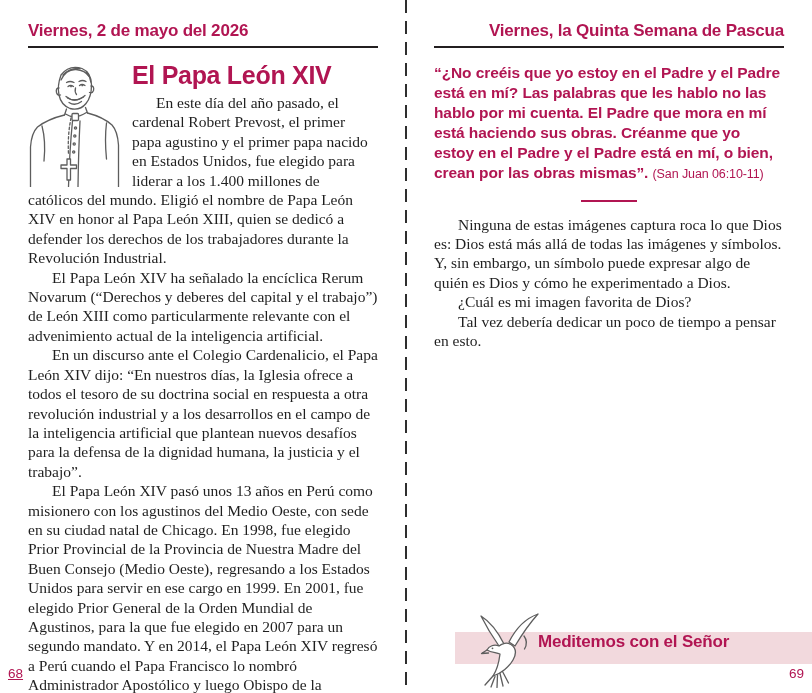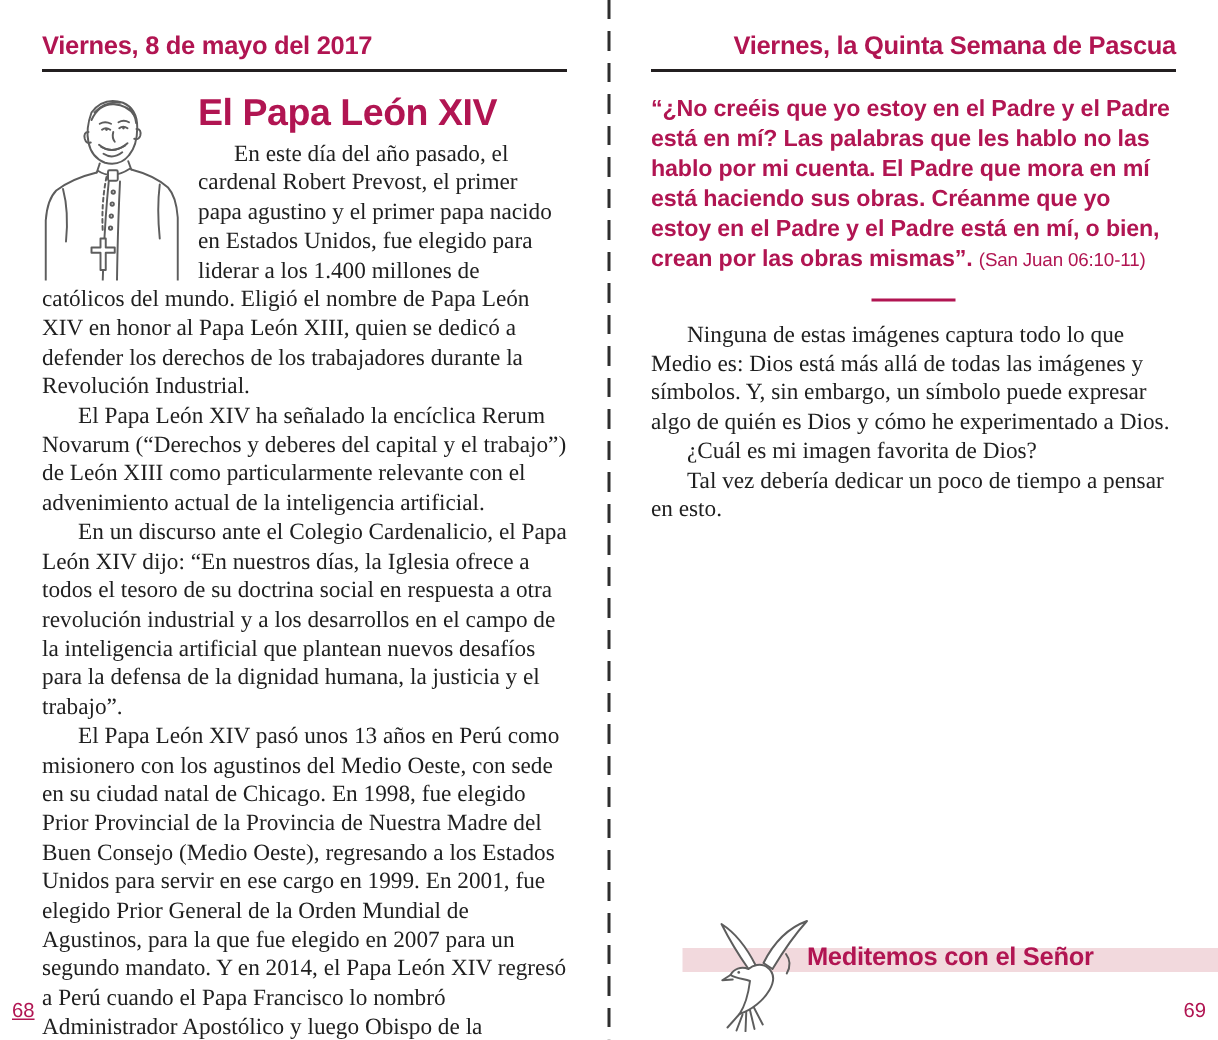--- a/index.html
+++ b/index.html
@@ -48,38 +48,38 @@
   }
   .page-number.left{left:8px;text-decoration:underline;}
   .page-number.right{right:8px;}
   
   .quote-block{
     margin-top:15px;font-family:"Liberation Sans",sans-serif;font-weight:bold;
     font-size:15.5px;line-height:20px;color:var(--accent);letter-spacing:-0.1px;
   }
   .quote-citation{font-size:12.5px;font-weight:normal;white-space:nowrap;}
   .meditation-banner{
-    position:absolute;left:49px;right:-0px;top:632px;height:16px;
-    background:var(--banner_bg);display:flex;align-items:flex-end;justify-content:center;
+    position:absolute;left:49px;right:-0px;top:632px;height:32px;
+    background:var(--banner_bg);display:flex;align-items:flex-start;justify-content:center;
   }
   .meditation-banner .banner-label{
     font-family:"Liberation Sans",sans-serif;font-weight:bold;font-size:17px;
     color:var(--accent);letter-spacing:-0.2px;
   }
   .dove-figure{position:absolute;left:60px;top:610px;width:88px;height:78px;z-index:2;}
   svg .ln{fill:none;stroke:var(--sketch);stroke-width:1.3;stroke-linecap:round;stroke-linejoin:round;}
   svg .ln-f{fill:#ffffff;stroke:var(--sketch);stroke-width:1.3;stroke-linecap:round;stroke-linejoin:round;}
 </style>
 </head>
 <body>
 
 <div class="center-divider"></div>
 
 <div class="page page-left">
-  <div class="page-header">Viernes, 8 de mayo del 2017</div>
+  <div class="page-header">Viernes, 2 de mayo del 2026</div>
   <div class="header-rule"></div>
 
   <div class="article">
     <div class="pope-figure">
       <svg viewBox="0 0 92 126" width="92" height="126" aria-hidden="true">
 
         <path class="ln-f" d="M33,14 Q29,25 31,34 Q33,44 42,47.5 Q52,50 58,42.5 Q63.5,36 63.5,24 Q63.5,11.5 54,7.5 Q41,3.5 33,14 Z"></path>
 
         <path class="ln" d="M33,19 Q38,8 48,8.5 Q57,9 61.5,16"></path>
         <path class="ln" d="M35,14 Q42,6.5 52,7.5"></path>
@@ -138,21 +138,21 @@
 <div class="page page-right">
   <div class="page-header right">Viernes, la Quinta Semana de Pascua</div>
   <div class="header-rule"></div>
 
   <p class="quote-block"><span>“¿No creéis que yo estoy en el Padre y el Padre está en mí? Las palabras que les hablo no las hablo por mi cuenta. El Padre que mora en mí está haciendo sus obras. Créanme que yo estoy en el Padre y el Padre está en mí, o bien, crean por las obras mismas”.</span>
     <span class="quote-citation">(San Juan 06:10-11)</span></p>
 
   <hr class="short-rule" style="margin-top:14px;margin-bottom:13px;">
 
   <div>
-    <p class="body-par">Ninguna de estas imágenes captura todo lo que Medio es: Dios está más allá de todas las imágenes y símbolos. Y, sin embargo, un símbolo puede expresar algo de quién es Dios y cómo he experimentado a Dios.</p>
+    <p class="body-par">Ninguna de estas imágenes captura roca lo que Dios es: Dios está más allá de todas las imágenes y símbolos. Y, sin embargo, un símbolo puede expresar algo de quién es Dios y cómo he experimentado a Dios.</p>
     <p class="body-par">¿Cuál es mi imagen favorita de Dios?</p>
     <p class="body-par">Tal vez debería dedicar un poco de tiempo a pensar en esto.</p>
   </div>
 
   <div class="meditation-banner">
     <span class="banner-label">Meditemos con el Señor</span>
   </div>
 
   <div class="dove-figure">
     <svg viewBox="0 0 88 78" width="88" height="78" aria-hidden="true">

